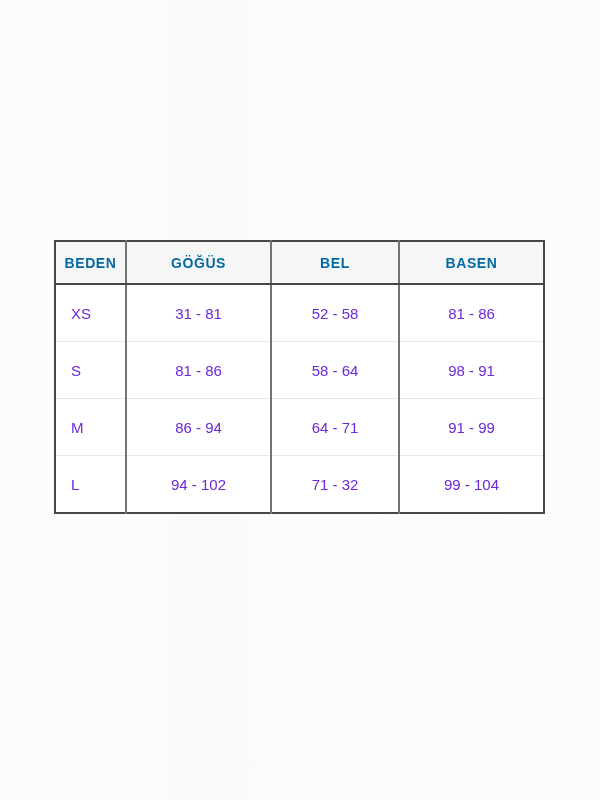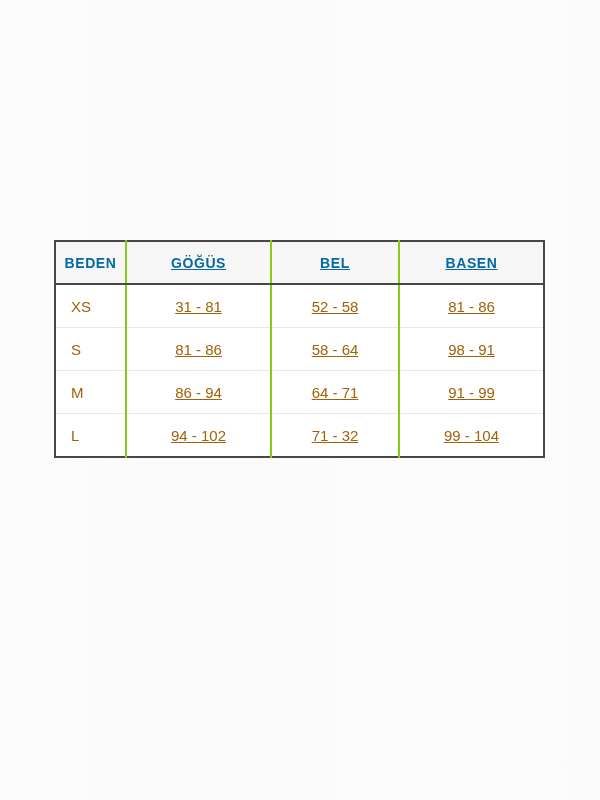--- a/index.html
+++ b/index.html
@@ -34,30 +34,29 @@
     font-size: 14px;
     font-weight: bold;
     letter-spacing: 0.6px;
     color: #0369a1;
     text-align: center;
     padding: 0;
   }
   table.size-table td {
     height: 40px;
     font-size: 15px;
-    color: #a16207;
+    color: #6d28d9;
     text-align: center;
-    padding: 1px;
+    padding: 8px;
     background: #ffffff;
   }
   
   table.size-table th + th,
   table.size-table td + td {
-    border-left: 2px solid #84cc16;
-    text-decoration: underline;
+    border-left: 2px solid #737373;
   }
   
   table.size-table tbody tr + tr td {
     border-top: 1px solid #e8e8e8;
   }
   
   table.size-table td.size-cell {
     text-align: left;
     padding-left: 15px;
   }

